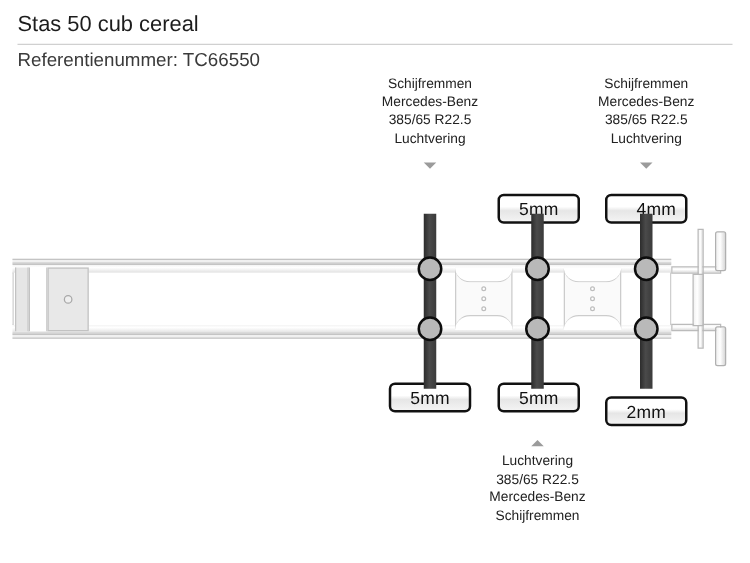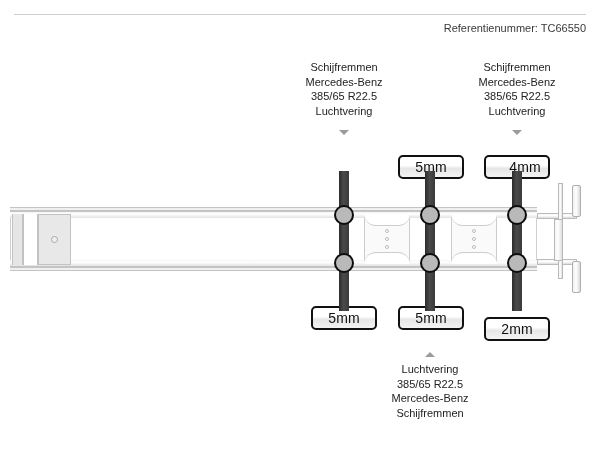--- a/index.html
+++ b/index.html
@@ -32,25 +32,24 @@
     margin: 0;
     letter-spacing: 0px;
   }
   #header-rule {
     height: 1px;
     background: #d0d0d0;
     margin: 5px 0 0 0;
     width: 572px;
   }
   #reference-line {
-    font-size: 11px;
+    font-size: 15px;
     line-height: 14px;
     color: #3a3a3a;
     margin-top: 6px;
-    text-align: right;
   }
 
   
   #diagram {
     position: absolute;
     left: 0; top: 0;
     width: 492px;
     height: 450px;
   }
 
@@ -197,20 +196,21 @@
     background: linear-gradient(90deg,#f0f0f0 0%,#ffffff 45%,#d9d9d9 100%);
     border: 1px solid #b0b0b0;
     border-radius: 2px;
     box-sizing: border-box;
   }
 </style>
 </head>
 <body>
 
 <div id="header">
+  <div id="page-title">Stas 50 cub cereal</div>
   <div id="header-rule"></div>
   <div id="reference-line">Referentienummer: TC66550</div>
 </div>
 
 <div id="diagram">
 
   <div class="axle-caption" style="left:269px; top:60px;">
     <div>Schijfremmen</div>
     <div>Mercedes-Benz</div>
     <div>385/65 R22.5</div>

